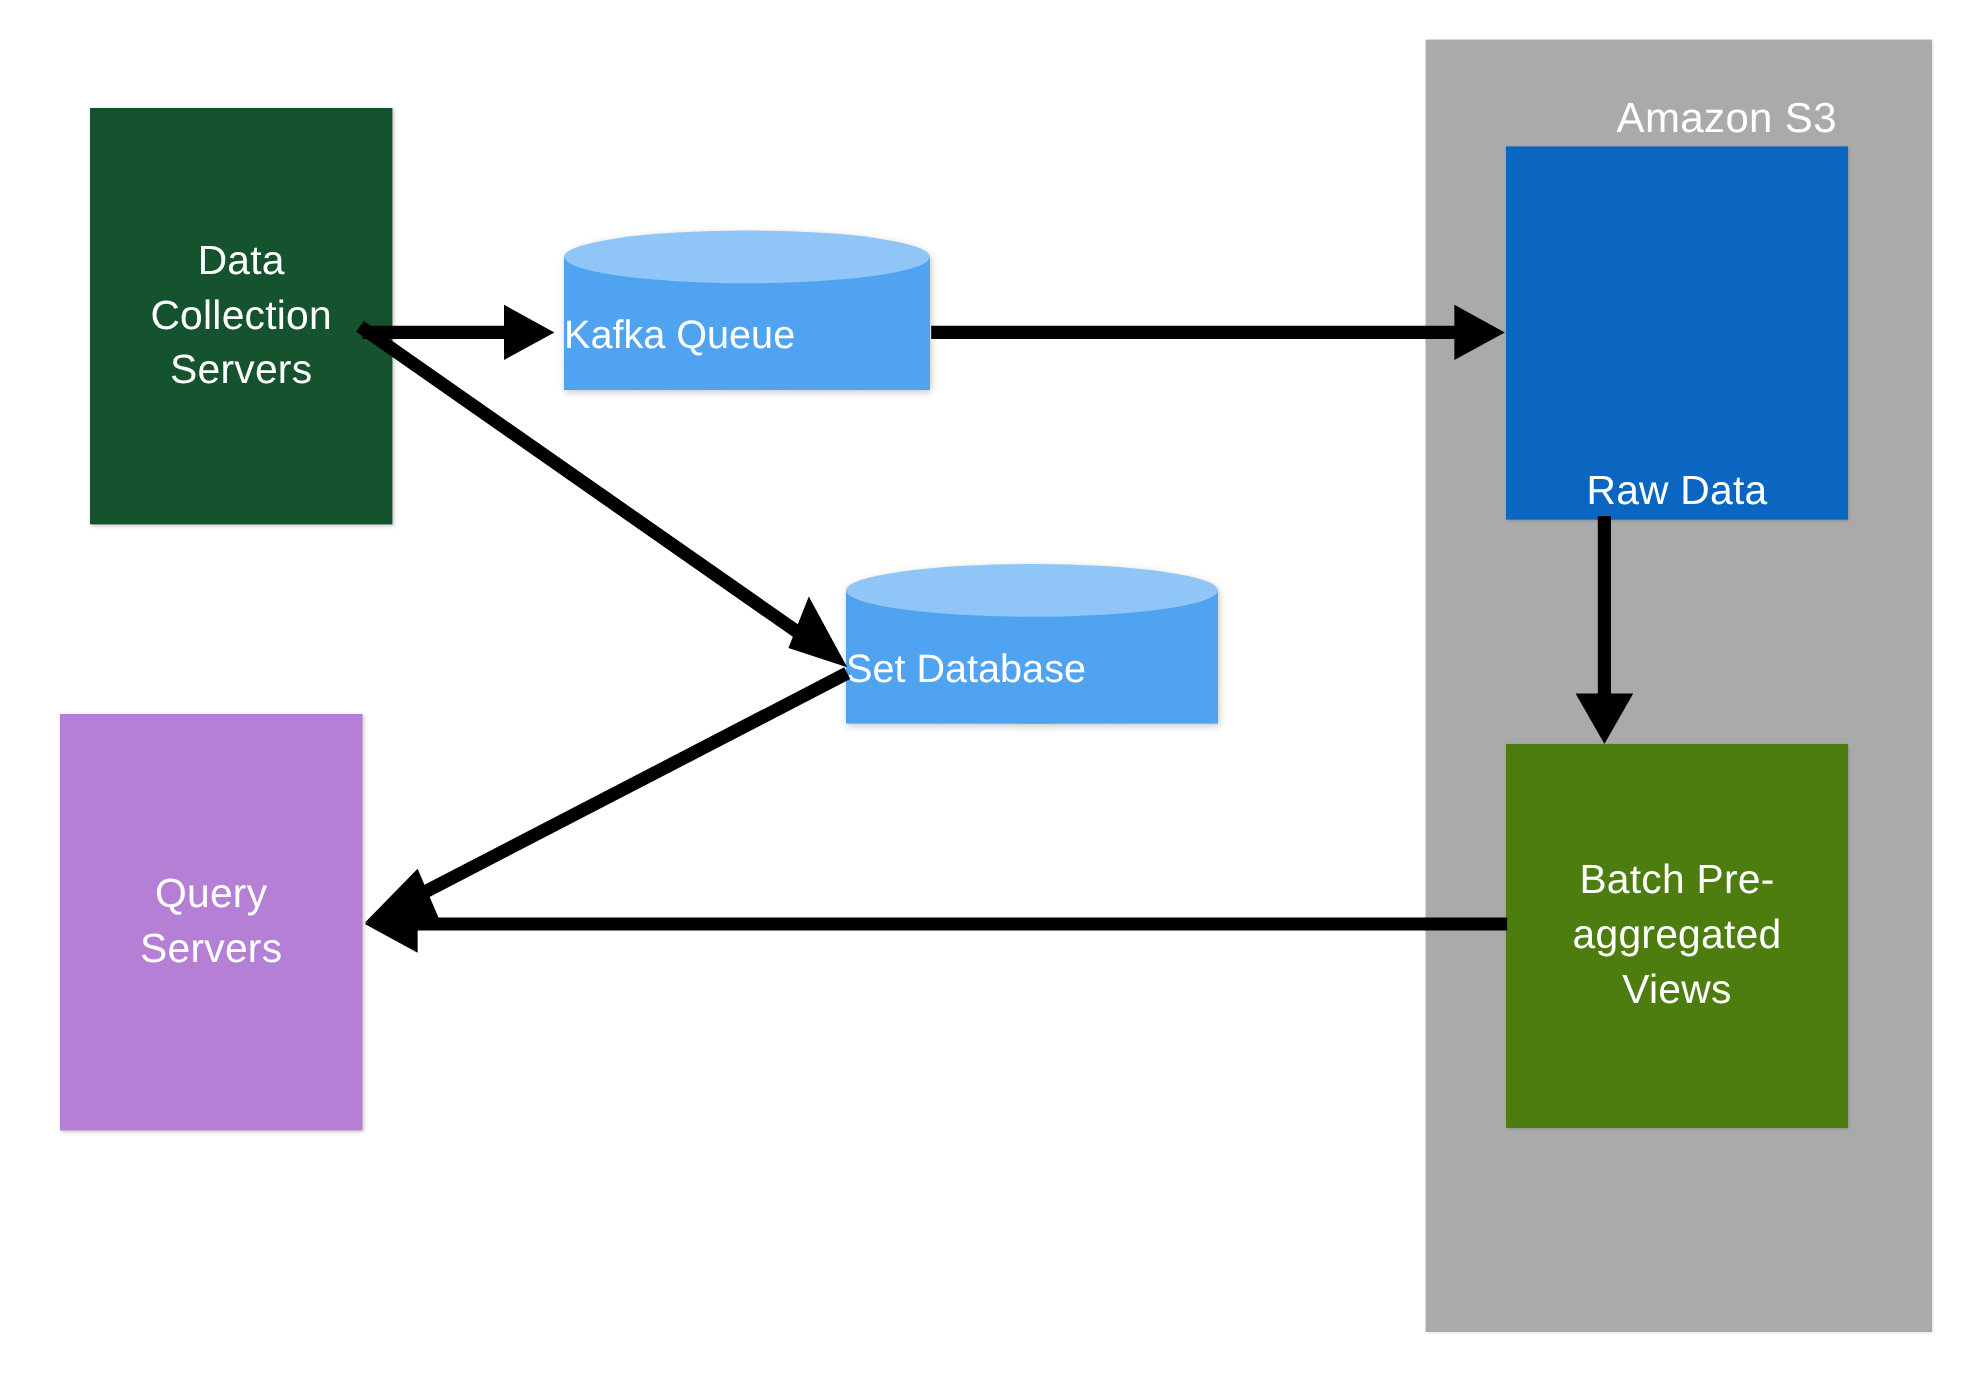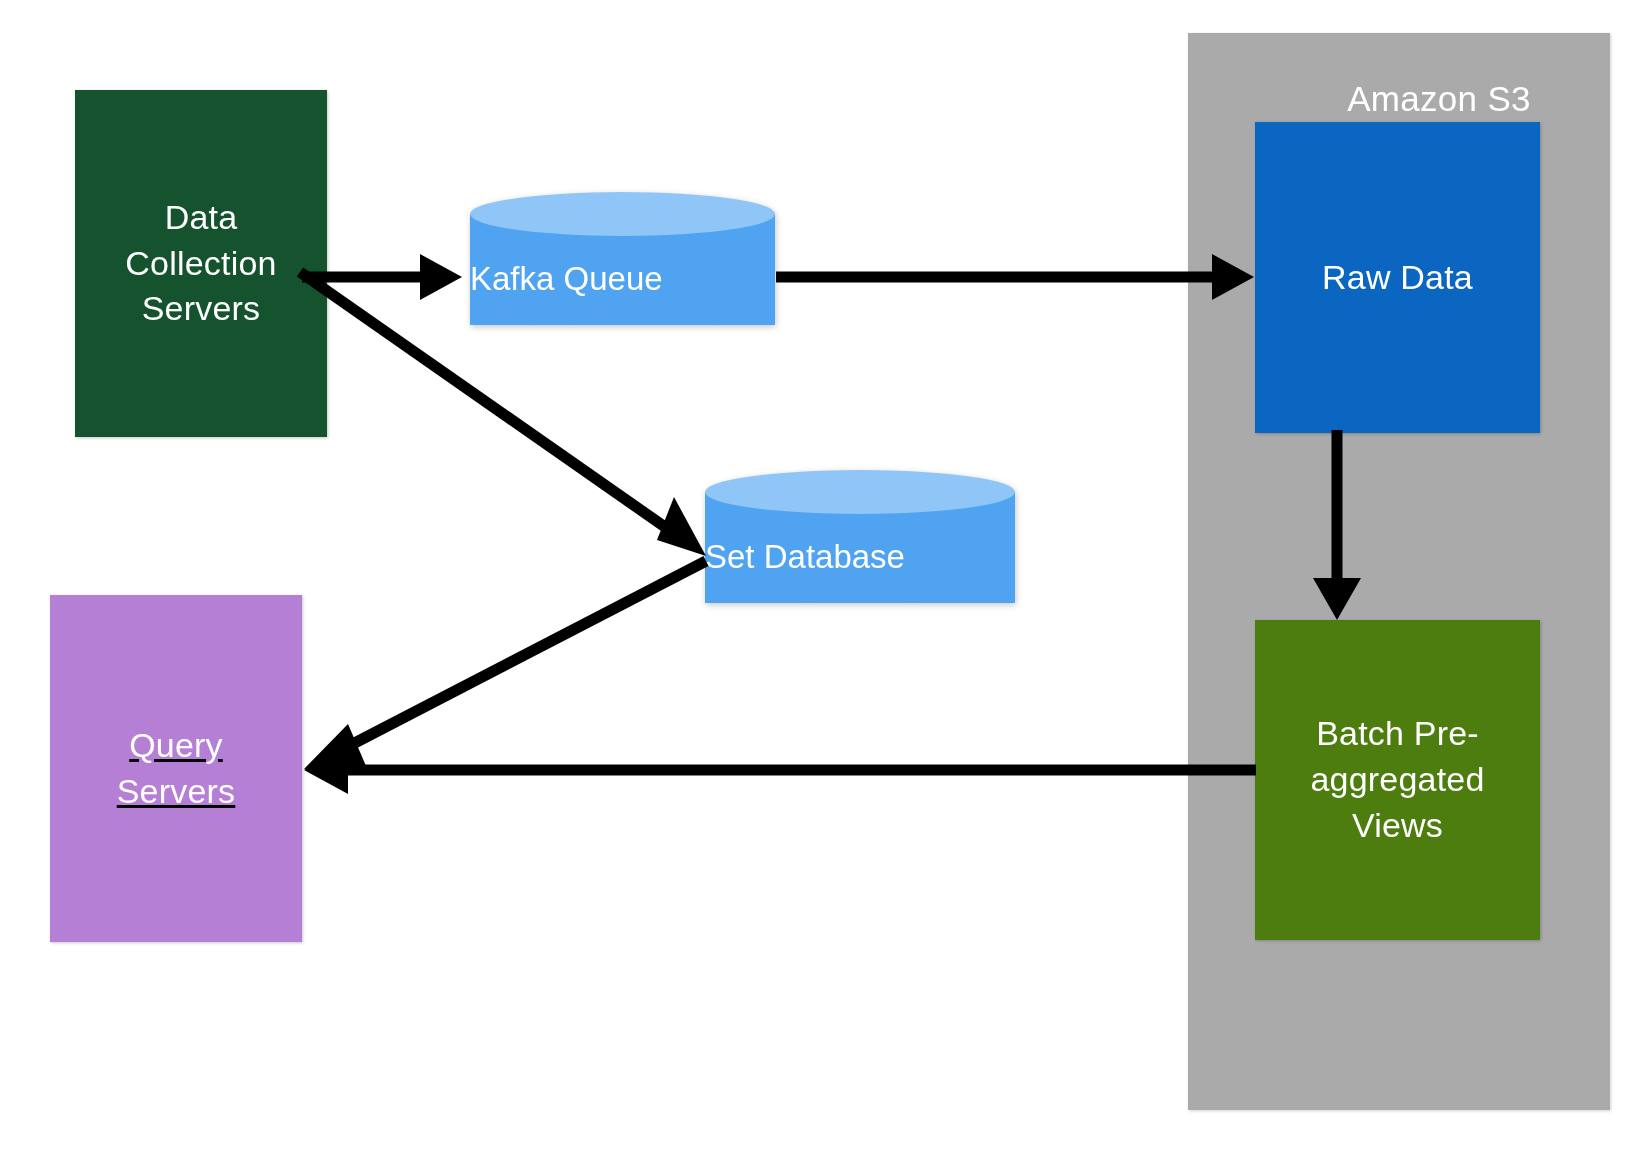--- a/index.html
+++ b/index.html
@@ -57,21 +57,21 @@
     left: 0; top: 46px;
     width: 502px;
     text-align: center;
     color: #ffffff;
     font-size: 35px;
     letter-spacing: 0.3px;
   }
 
   #raw-data-box {
     left: 1255px; top: 122px;
-    width: 285px; height: 311px;
+    width: 285px; height: 311px; align-items: flex-end;
   }
   #batch-views-box {
     left: 1255px; top: 620px;
     width: 285px; height: 320px;
   }
 
   
   .cylinder {
     position: absolute;
     filter: drop-shadow(1px 2px 3px rgba(0,0,0,0.22));
@@ -117,21 +117,21 @@
   <div id="s3-group" style="background:#AAAAAA;">
     <div id="s3-title">Amazon S3</div>
   </div>
 
   <div class="box" id="green-box" style="background:#14532d;margin-left:25px;">
     <span class="node-label">Data
 Collection
 Servers</span>
   </div>
 
-  <div class="box" id="purple-box" style="background:#B47FD4;text-decoration:underline;">
+  <div class="box" id="purple-box" style="background:#B47FD4;">
     <span class="node-label">Query
 Servers</span>
   </div>
 
   <div class="box" id="raw-data-box" style="background:#0A66C0;">
     <span class="node-label">Raw Data</span>
   </div>
 
   <div class="box" id="batch-views-box" style="background:#4d7c0f;">
     <span class="node-label">Batch Pre-

